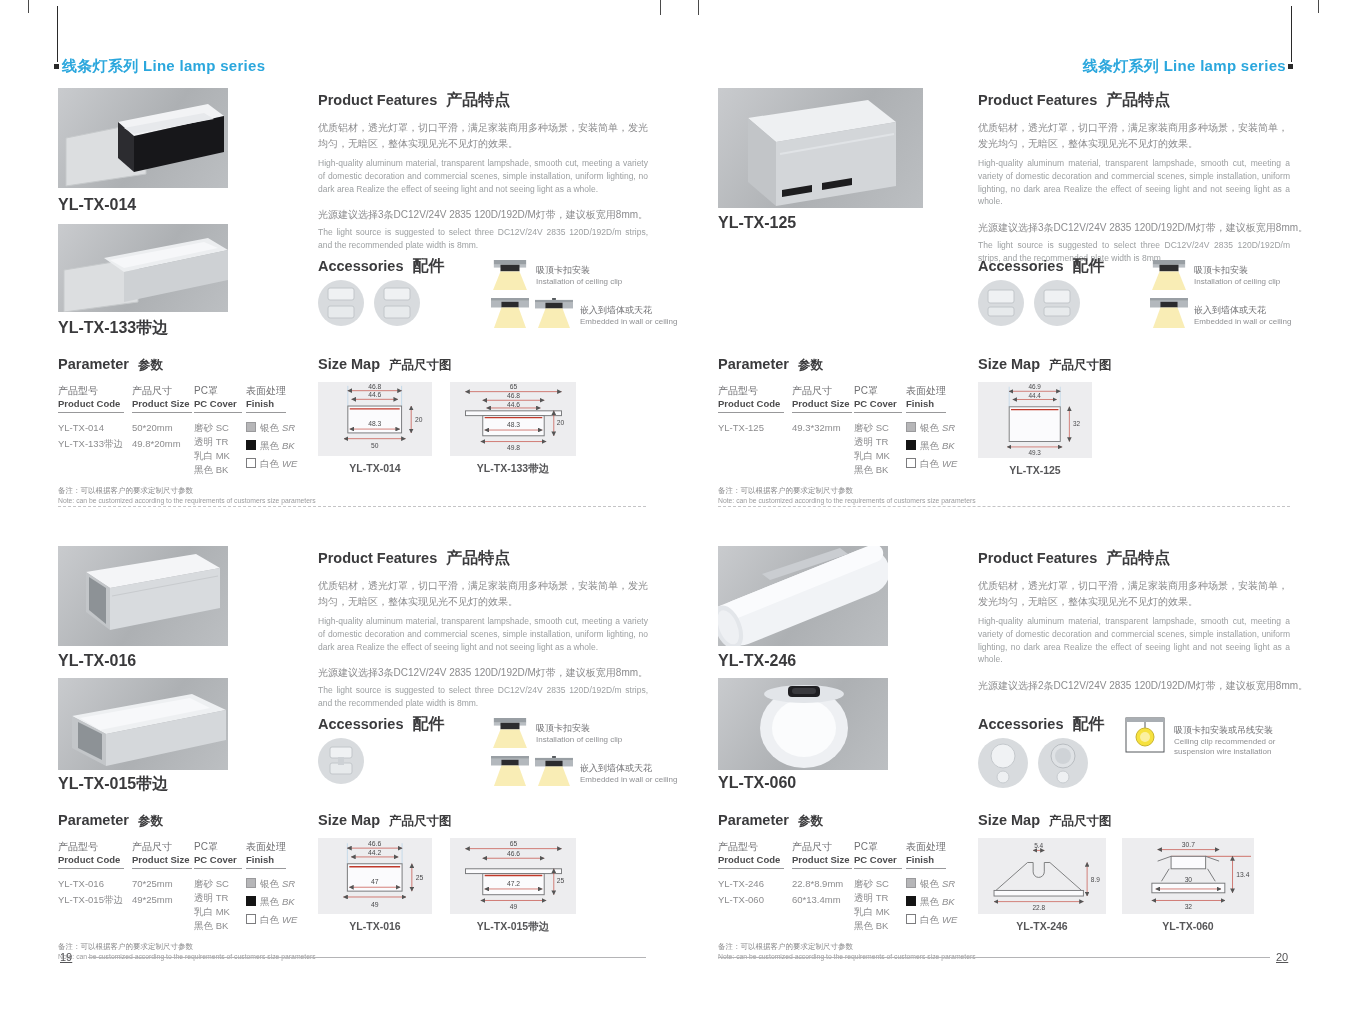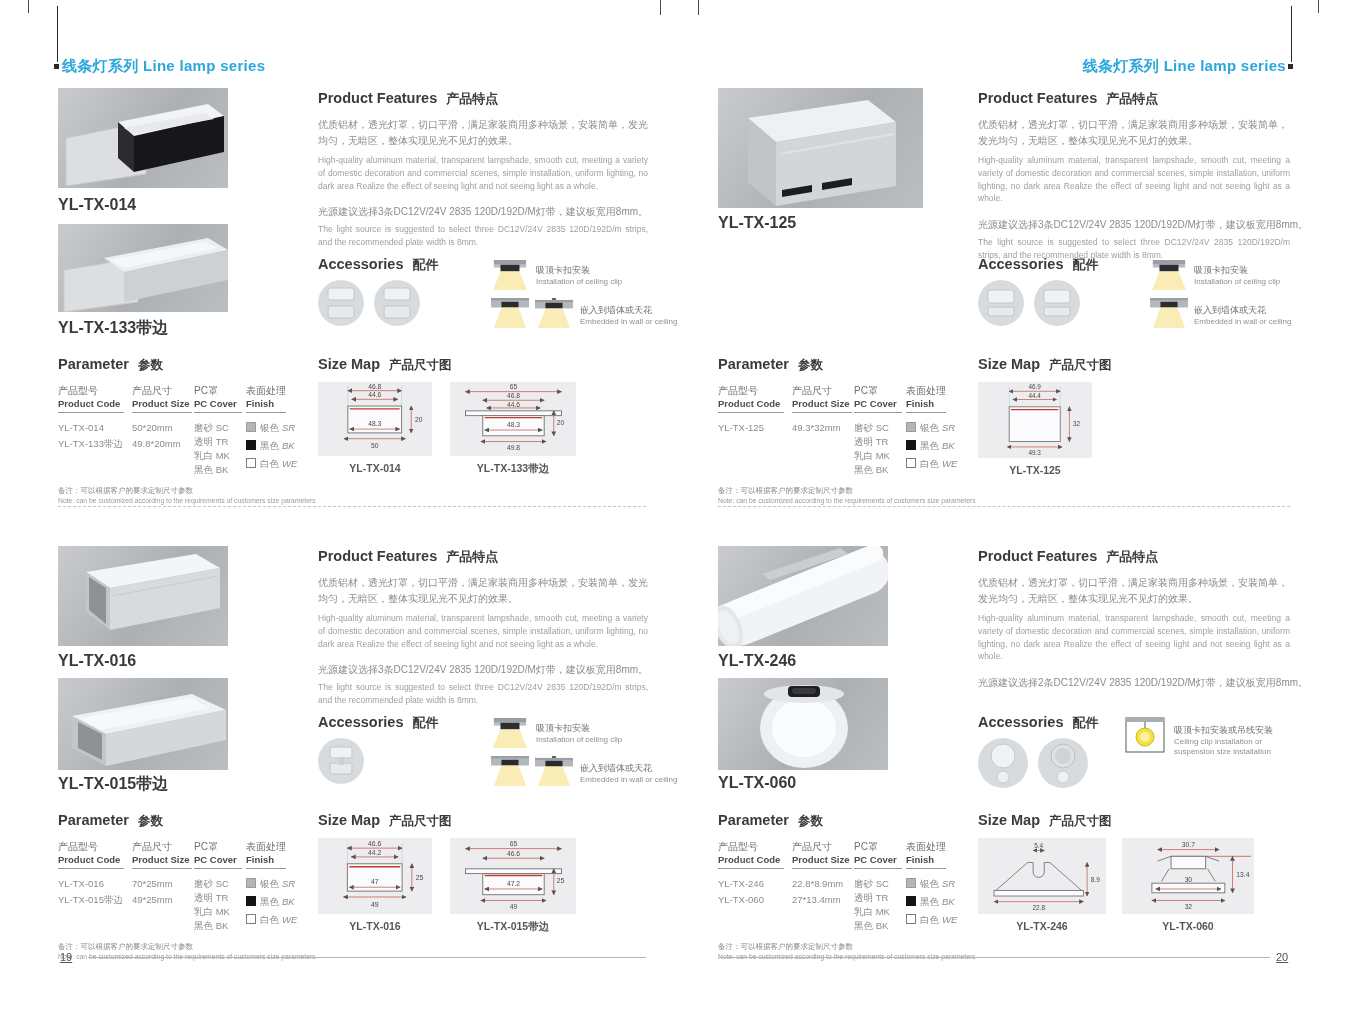--- a/index.html
+++ b/index.html
@@ -15,21 +15,21 @@
   .page-hdr{position:absolute;font-size:15px;font-weight:bold;color:#2ba7dd;letter-spacing:.3px;white-space:nowrap;}
 
   
   .photo{position:absolute;background:linear-gradient(125deg,#c9cbce 0%,#adb0b3 55%,#bcbfc2 100%);}
   .photo svg{width:100%;height:100%;display:block;}
   .pcode{position:absolute;font-size:16px;font-weight:bold;color:#3a3a3c;white-space:nowrap;}
 
   
   .feat{position:absolute;}
   .sec-title{font-size:14.5px;font-weight:bold;color:#3b3b3d;margin-bottom:9px;}
-  .sec-title .zh{font-size:13px;margin-left:9px;font-family:Liberation Mono, monospace;}
+  .sec-title .zh{font-size:16px;margin-left:9px;font-family:Liberation Mono, monospace;}
   .zhdesc{font-size:10px;color:#8b8b8d;line-height:1.6;margin-bottom:5px;}
   .endesc{font-size:8.5px;color:#9da0a2;line-height:1.5;text-align:justify;margin-bottom:13px;}
   .zhlight{font-size:10px;color:#8b8b8d;white-space:nowrap;margin-bottom:4px;}
   .enlight{font-size:8.5px;color:#9da0a2;line-height:1.5;text-align:justify;}
 
   
   .accs{position:absolute;}
   .circle{position:absolute;width:46px;height:46px;}
   .inst-icon{position:absolute;}
   .inst-zh{font-size:9px;color:#717174;white-space:nowrap;}
@@ -609,21 +609,21 @@
       <svg viewBox="0 0 42 38">
           <rect x="2" y="2" width="38" height="34" fill="none" stroke="#55595d"></rect>
           <rect x="2" y="2" width="38" height="4" fill="#a9aeb3"></rect>
           <line x1="21" y1="6" x2="21" y2="12" stroke="#55595d"></line>
           <circle cx="21" cy="21" r="9" fill="#f6e13e" stroke="#c9b42c"></circle>
           <circle cx="21" cy="21" r="5" fill="#fbf0a0"></circle>
         </svg>
     </div>
     <div class="inst-txt" style="left:196px;top:10px;width:118px;">
       <div class="inst-zh" style="white-space:normal;">吸顶卡扣安装或吊线安装</div>
-      <div class="inst-en">Ceiling clip installation or suspension size installation</div>
+      <div class="inst-en">Ceiling clip recommended or suspension wire installation</div>
     </div>
   </div>
 
   <div class="pt-title" style="left:718px;top:812px;">
     <span>Parameter</span><span class="zh">参数</span>
   </div>
   <div class="ptable" style="left:718px;top:840px;">
     <span class="cell ph-zh" style="left:0;top:0;">产品型号</span>
     <span class="cell ph-en" style="left:0;top:14px;">Product Code</span>
     <div class="underl" style="left:0;top:28px;width:66px;"></div>
@@ -632,21 +632,21 @@
     <div class="underl" style="left:74px;top:28px;width:60px;"></div>
     <span class="cell ph-zh" style="left:136px;top:0;">PC罩</span>
     <span class="cell ph-en" style="left:136px;top:14px;">PC Cover</span>
     <div class="underl" style="left:136px;top:28px;width:48px;"></div>
     <span class="cell ph-zh" style="left:188px;top:0;">表面处理</span>
     <span class="cell ph-en" style="left:188px;top:14px;">Finish</span>
     <div class="underl" style="left:188px;top:28px;width:40px;"></div>
     <span class="cell rowtxt" style="left:0;top:38px;">YL-TX-246</span>
     <span class="cell rowtxt" style="left:74px;top:38px;">22.8*8.9mm</span>
     <span class="cell rowtxt" style="left:0;top:54px;">YL-TX-060</span>
-    <span class="cell rowtxt" style="left:74px;top:54px;">27*13.4mm</span>
+    <span class="cell rowtxt" style="left:74px;top:54px;">60*13.4mm</span>
     <span class="cell rowtxt" style="left:136px;top:38px;">磨砂 SC</span>
     <span class="cell rowtxt" style="left:136px;top:52px;">透明 TR</span>
     <span class="cell rowtxt" style="left:136px;top:66px;">乳白 MK</span>
     <span class="cell rowtxt" style="left:136px;top:80px;">黑色 BK</span>
     <span class="cell rowtxt" style="left:188px;top:38px;"><span class="sw sw-sr"></span><span>银色</span><span class="fcode">SR</span></span>
     <span class="cell rowtxt" style="left:188px;top:56px;"><span class="sw sw-bk"></span><span>黑色</span><span class="fcode">BK</span></span>
     <span class="cell rowtxt" style="left:188px;top:74px;"><span class="sw sw-we"></span><span>白色</span><span class="fcode">WE</span></span>
     <span class="cell note-zh" style="left:0;top:102px;">备注：可以根据客户的要求定制尺寸参数</span>
     <span class="cell note-en" style="left:0;top:113px;">Note: can be customized according to the requirements of customers size parameters</span>
   </div>

